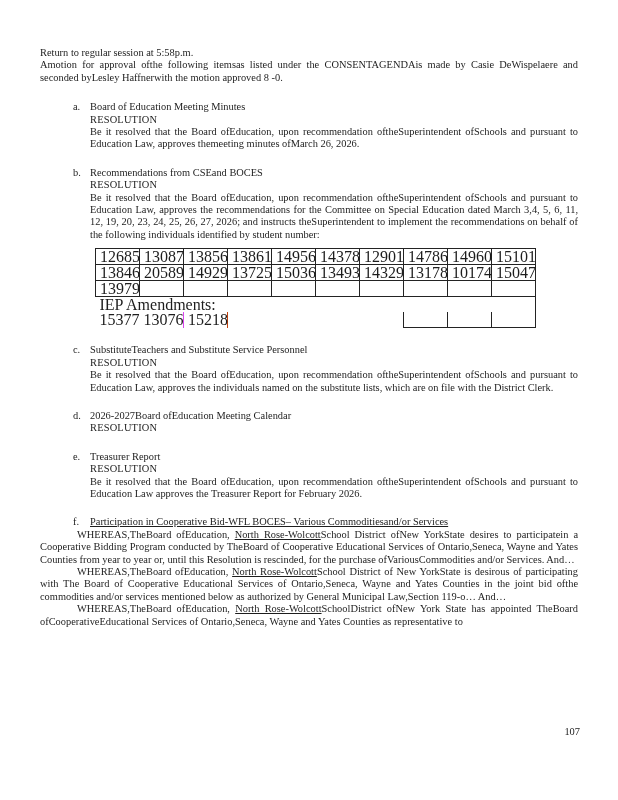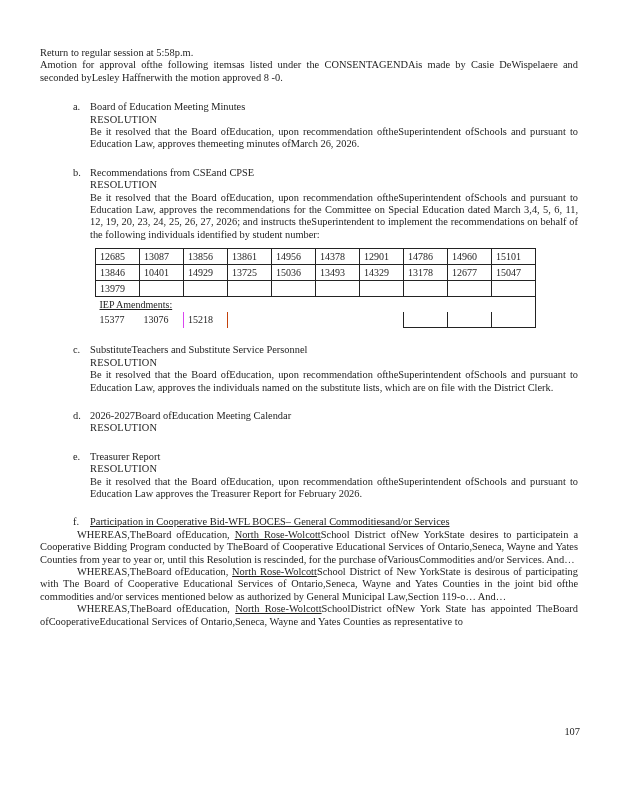--- a/index.html
+++ b/index.html
@@ -25,25 +25,25 @@
   .item .marker { position: absolute; left: 33px; top: 0; }
   .item .body { text-align: justify; }
   .item .title-u { text-decoration: underline; }
   .res-label { letter-spacing: 0.2px; }
   
   .stu-table {
     border-collapse: collapse;
     table-layout: fixed;
     width: 441px;
     margin: 7px 0 2px 5px;
-    font-size: 10px;
+    font-size: 16px;
   }
   .stu-table td { height: 15px; padding: 0 0 0 4px; vertical-align: middle; }
   .stu-table .cell { border: 1px solid #232323; }
-  .stu-table .iep-row td { border: none; border-right: 1px solid #232323; padding-left: 4px; text-decoration: underline; }
+  .stu-table .iep-row td { border: none; border-right: 1px solid #232323; padding-left: 4px; }
   .stu-table .last-row td { border: none; }
   .stu-table .last-row .v2 { border-right: 1px solid #d946ef; }
   .stu-table .last-row .v3 { border-right: 1px solid #c2410c; }
   .stu-table .last-row .eb { border-left: 1px solid #232323; border-bottom: 1px solid #232323; }
   .stu-table .last-row .ebr { border-left: 1px solid #232323; border-bottom: 1px solid #232323; border-right: 1px solid #232323; }
   
   .wide-par { margin-left: -50px; text-indent: 37px; text-align: justify; }
   .u { text-decoration: underline; }
   .page-number { position: absolute; right: 38px; top: 726px; }
 </style>
@@ -61,21 +61,21 @@
 
     <div class="item">
       <span class="marker">a.</span>
       <div>Board of Education Meeting Minutes</div>
       <div class="res-label">RESOLUTION</div>
       <div class="body">Be it resolved that the Board ofEducation, upon recommendation oftheSuperintendent ofSchools and pursuant to Education Law, approves themeeting minutes ofMarch 26, 2026.</div>
     </div>
 
     <div class="item">
       <span class="marker">b.</span>
-      <div>Recommendations from CSEand CPSE</div>
+      <div>Recommendations from CSEand BOCES</div>
       <div class="res-label">RESOLUTION</div>
       <div class="body">Be it resolved that the Board ofEducation, upon recommendation oftheSuperintendent ofSchools and pursuant to Education Law, approves the recommendations for the Committee on Special Education dated March 3,4, 5, 6, 11, 12, 19, 20, 23, 24, 25, 26, 27, 2026; and instructs theSuperintendent to implement the recommendations on behalf of the following individuals identified by student number:</div>
 
       <table class="stu-table">
         <colgroup>
           <col style="width:44px">
             <col style="width:44px">
             <col style="width:44px">
             <col style="width:44px">
             <col style="width:44px">
@@ -93,28 +93,28 @@
               <td class="cell">13861</td>
               <td class="cell">14956</td>
               <td class="cell">14378</td>
               <td class="cell">12901</td>
               <td class="cell">14786</td>
               <td class="cell">14960</td>
               <td class="cell">15101</td>
             </tr>
             <tr>
               <td class="cell">13846</td>
-              <td class="cell">10401</td>
+              <td class="cell">20589</td>
               <td class="cell">14929</td>
               <td class="cell">13725</td>
               <td class="cell">15036</td>
               <td class="cell">13493</td>
               <td class="cell">14329</td>
               <td class="cell">13178</td>
-              <td class="cell">12677</td>
+              <td class="cell">10174</td>
               <td class="cell">15047</td>
             </tr>
             <tr>
               <td class="cell">13979</td>
               <td class="cell"></td>
               <td class="cell"></td>
               <td class="cell"></td>
               <td class="cell"></td>
               <td class="cell"></td>
               <td class="cell"></td>
@@ -158,21 +158,21 @@
 
     <div class="item">
       <span class="marker">e.</span>
       <div>Treasurer Report</div>
       <div class="res-label">RESOLUTION</div>
       <div class="body">Be it resolved that the Board ofEducation, upon recommendation oftheSuperintendent ofSchools and pursuant to Education Law approves the Treasurer Report for February 2026.</div>
     </div>
 
     <div class="item">
       <span class="marker">f.</span>
-      <div class="title-u">Participation in Cooperative Bid-WFL BOCES– General Commoditiesand/or Services</div>
+      <div class="title-u">Participation in Cooperative Bid-WFL BOCES– Various Commoditiesand/or Services</div>
 
       <div class="wide-par">
         <span>WHEREAS,TheBoard ofEducation, </span><span class="u">North Rose-Wolcott</span><span>School District ofNew YorkState desires to participatein a Cooperative Bidding Program conducted by TheBoard of Cooperative Educational Services of Ontario,Seneca, Wayne and Yates Counties from year to year or, until this Resolution is rescinded, for the purchase ofVariousCommodities and/or Services. And…</span>
       </div>
 
       <div class="wide-par">
         <span>WHEREAS,TheBoard ofEducation, </span><span class="u">North Rose-Wolcott</span><span>School District of New YorkState is desirous of participating with The Board of Cooperative Educational Services of Ontario,Seneca, Wayne and Yates Counties in the joint bid ofthe commodities and/or services mentioned below as authorized by General Municipal Law,Section 119-o… And…</span>
       </div>
 
       <div class="wide-par">

